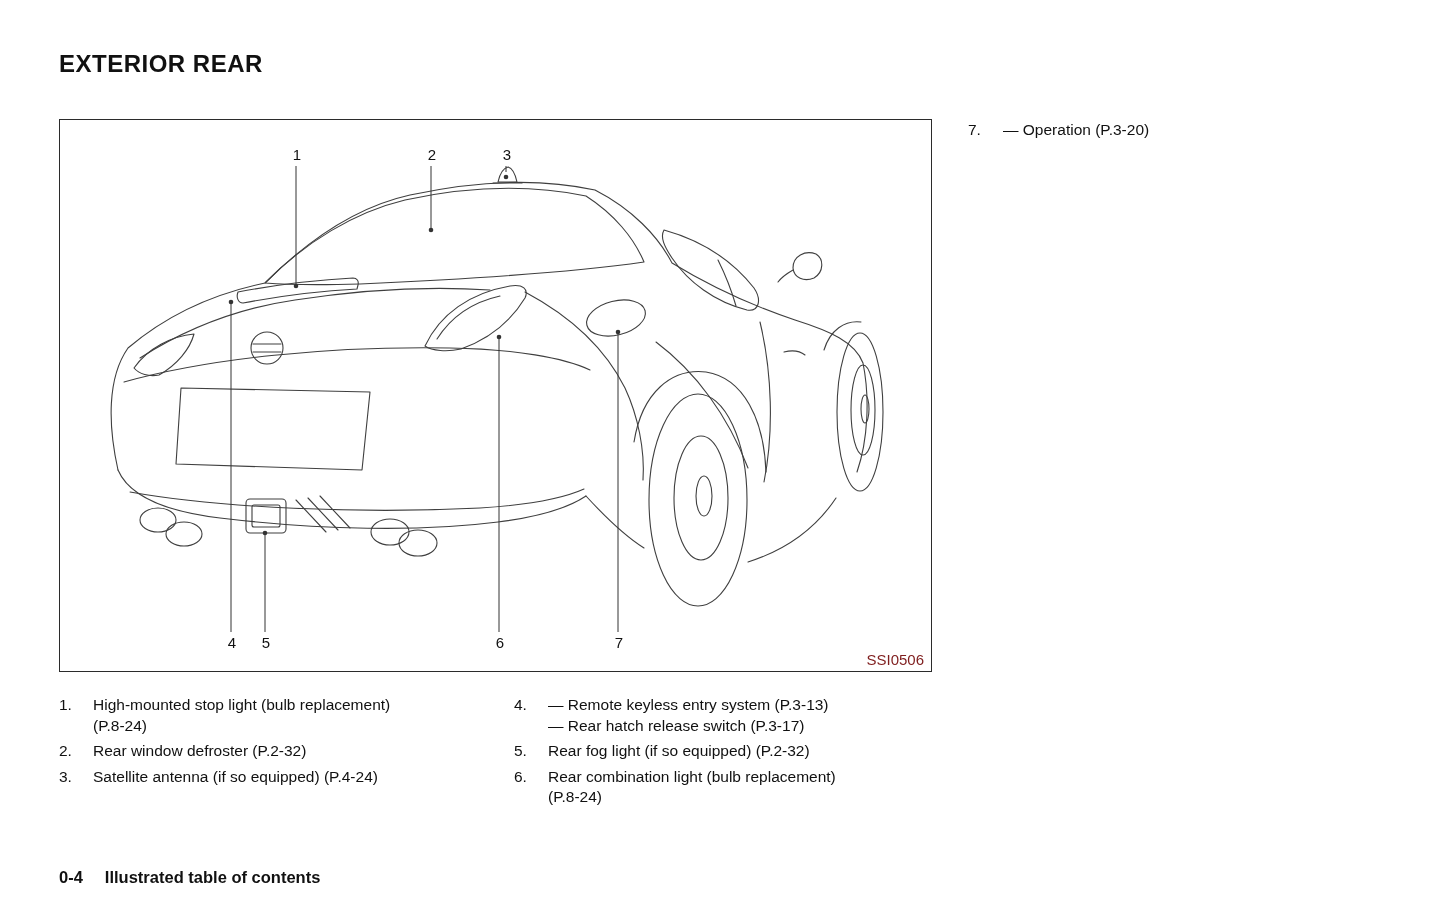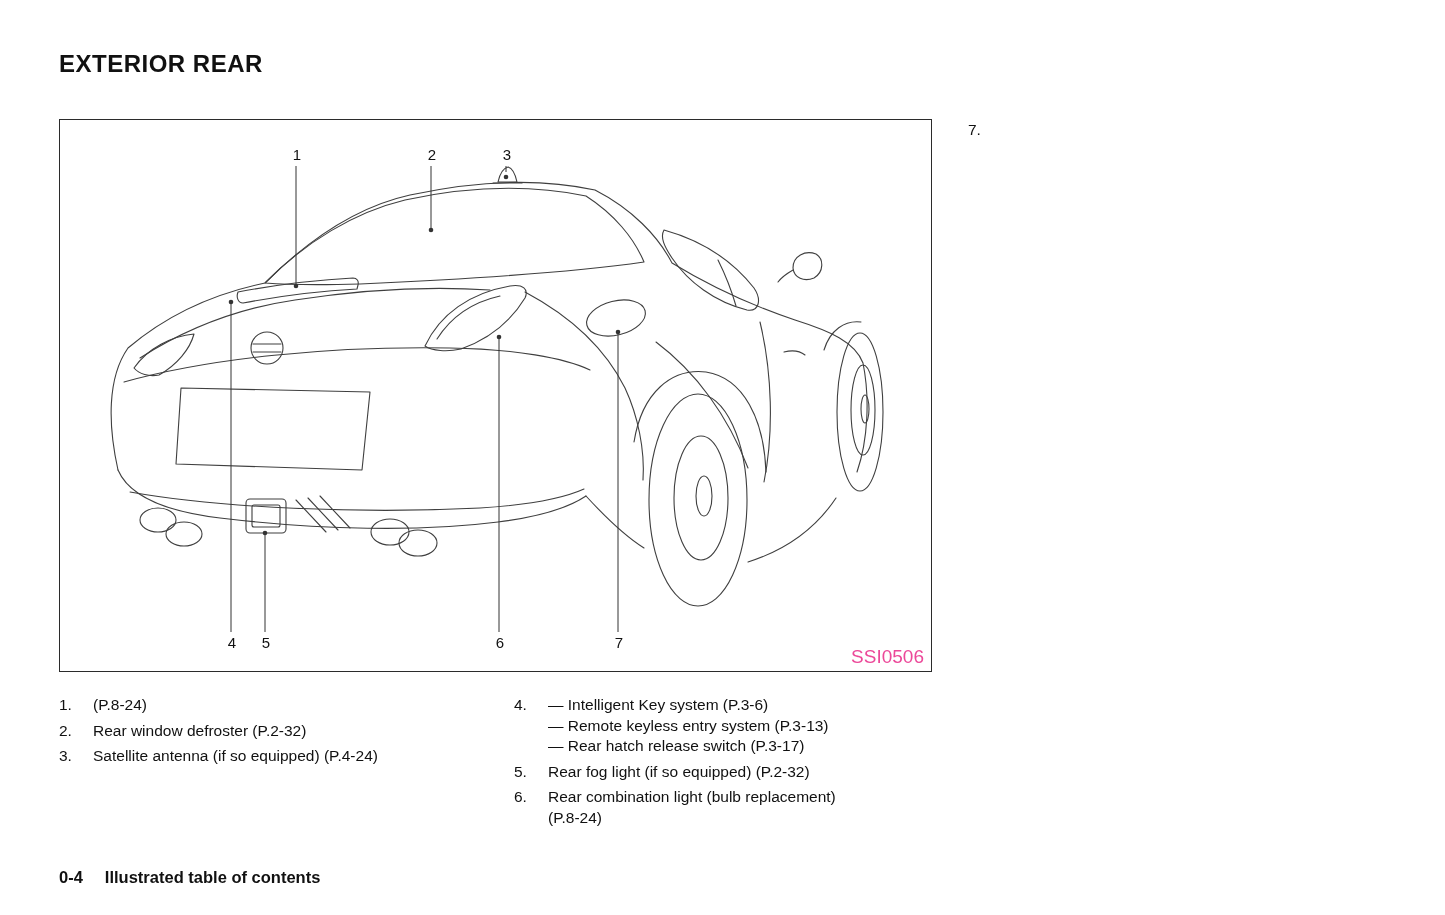--- a/index.html
+++ b/index.html
@@ -15,21 +15,21 @@
   .figure-box {
     position:absolute; left:59px; top:119px; width:873px; height:553px;
     border:1px solid #2b2b2b; background:#fff;
   }
   .figure-box svg { position:absolute; left:0; top:0; }
   .callout {
     position:absolute; width:18px; text-align:center;
     font-size:15px; line-height:18px; color:#111;
   }
   .figure-code {
-    position:absolute; right:7px; bottom:3px; font-size:19px; color:#ec4899;
+    position:absolute; right:7px; bottom:3px; font-size:15px; color:#7f1d1d;
   }
   .sidenote {
     position:absolute; left:968px; top:120px; width:420px;
     display:flex; font-size:15.5px; line-height:20px;
   }
   .sidenote-num { width:35px; flex:none; }
   .legend-col { position:absolute; font-size:15.5px; line-height:20.5px; }
   .legend-left  { left:59px;  top:695px; width:445px; }
   .legend-right { left:514px; top:695px; width:430px; }
   .legend-item { display:flex; margin-bottom:5px; }
@@ -144,27 +144,29 @@
     <div class="callout" style="left:197px; top:514px;">5</div>
     <div class="callout" style="left:431px; top:514px;">6</div>
     <div class="callout" style="left:550px; top:514px;">7</div>
 
     <div class="figure-code">SSI0506</div>
   </div>
 
   <div class="sidenote">
     <div class="sidenote-num">7.</div>
     <div class="legend-lines">
+      <div>— Operation (P.3-20)</div>
     </div>
   </div>
 
   <div class="legend-col legend-left">
     <div class="legend-item">
       <div class="legend-num">1.</div>
       <div class="legend-lines">
+        <div>High-mounted stop light (bulb replacement)</div>
         <div>(P.8-24)</div>
       </div>
     </div>
     <div class="legend-item">
       <div class="legend-num">2.</div>
       <div class="legend-lines">
         <div>Rear window defroster (P.2-32)</div>
       </div>
     </div>
     <div class="legend-item">
@@ -172,21 +174,20 @@
       <div class="legend-lines">
         <div>Satellite antenna (if so equipped) (P.4-24)</div>
       </div>
     </div>
   </div>
 
   <div class="legend-col legend-right">
     <div class="legend-item">
       <div class="legend-num">4.</div>
       <div class="legend-lines">
-        <div>— Intelligent Key system (P.3-6)</div>
         <div>— Remote keyless entry system (P.3-13)</div>
         <div>— Rear hatch release switch (P.3-17)</div>
       </div>
     </div>
     <div class="legend-item">
       <div class="legend-num">5.</div>
       <div class="legend-lines">
         <div>Rear fog light (if so equipped) (P.2-32)</div>
       </div>
     </div>

